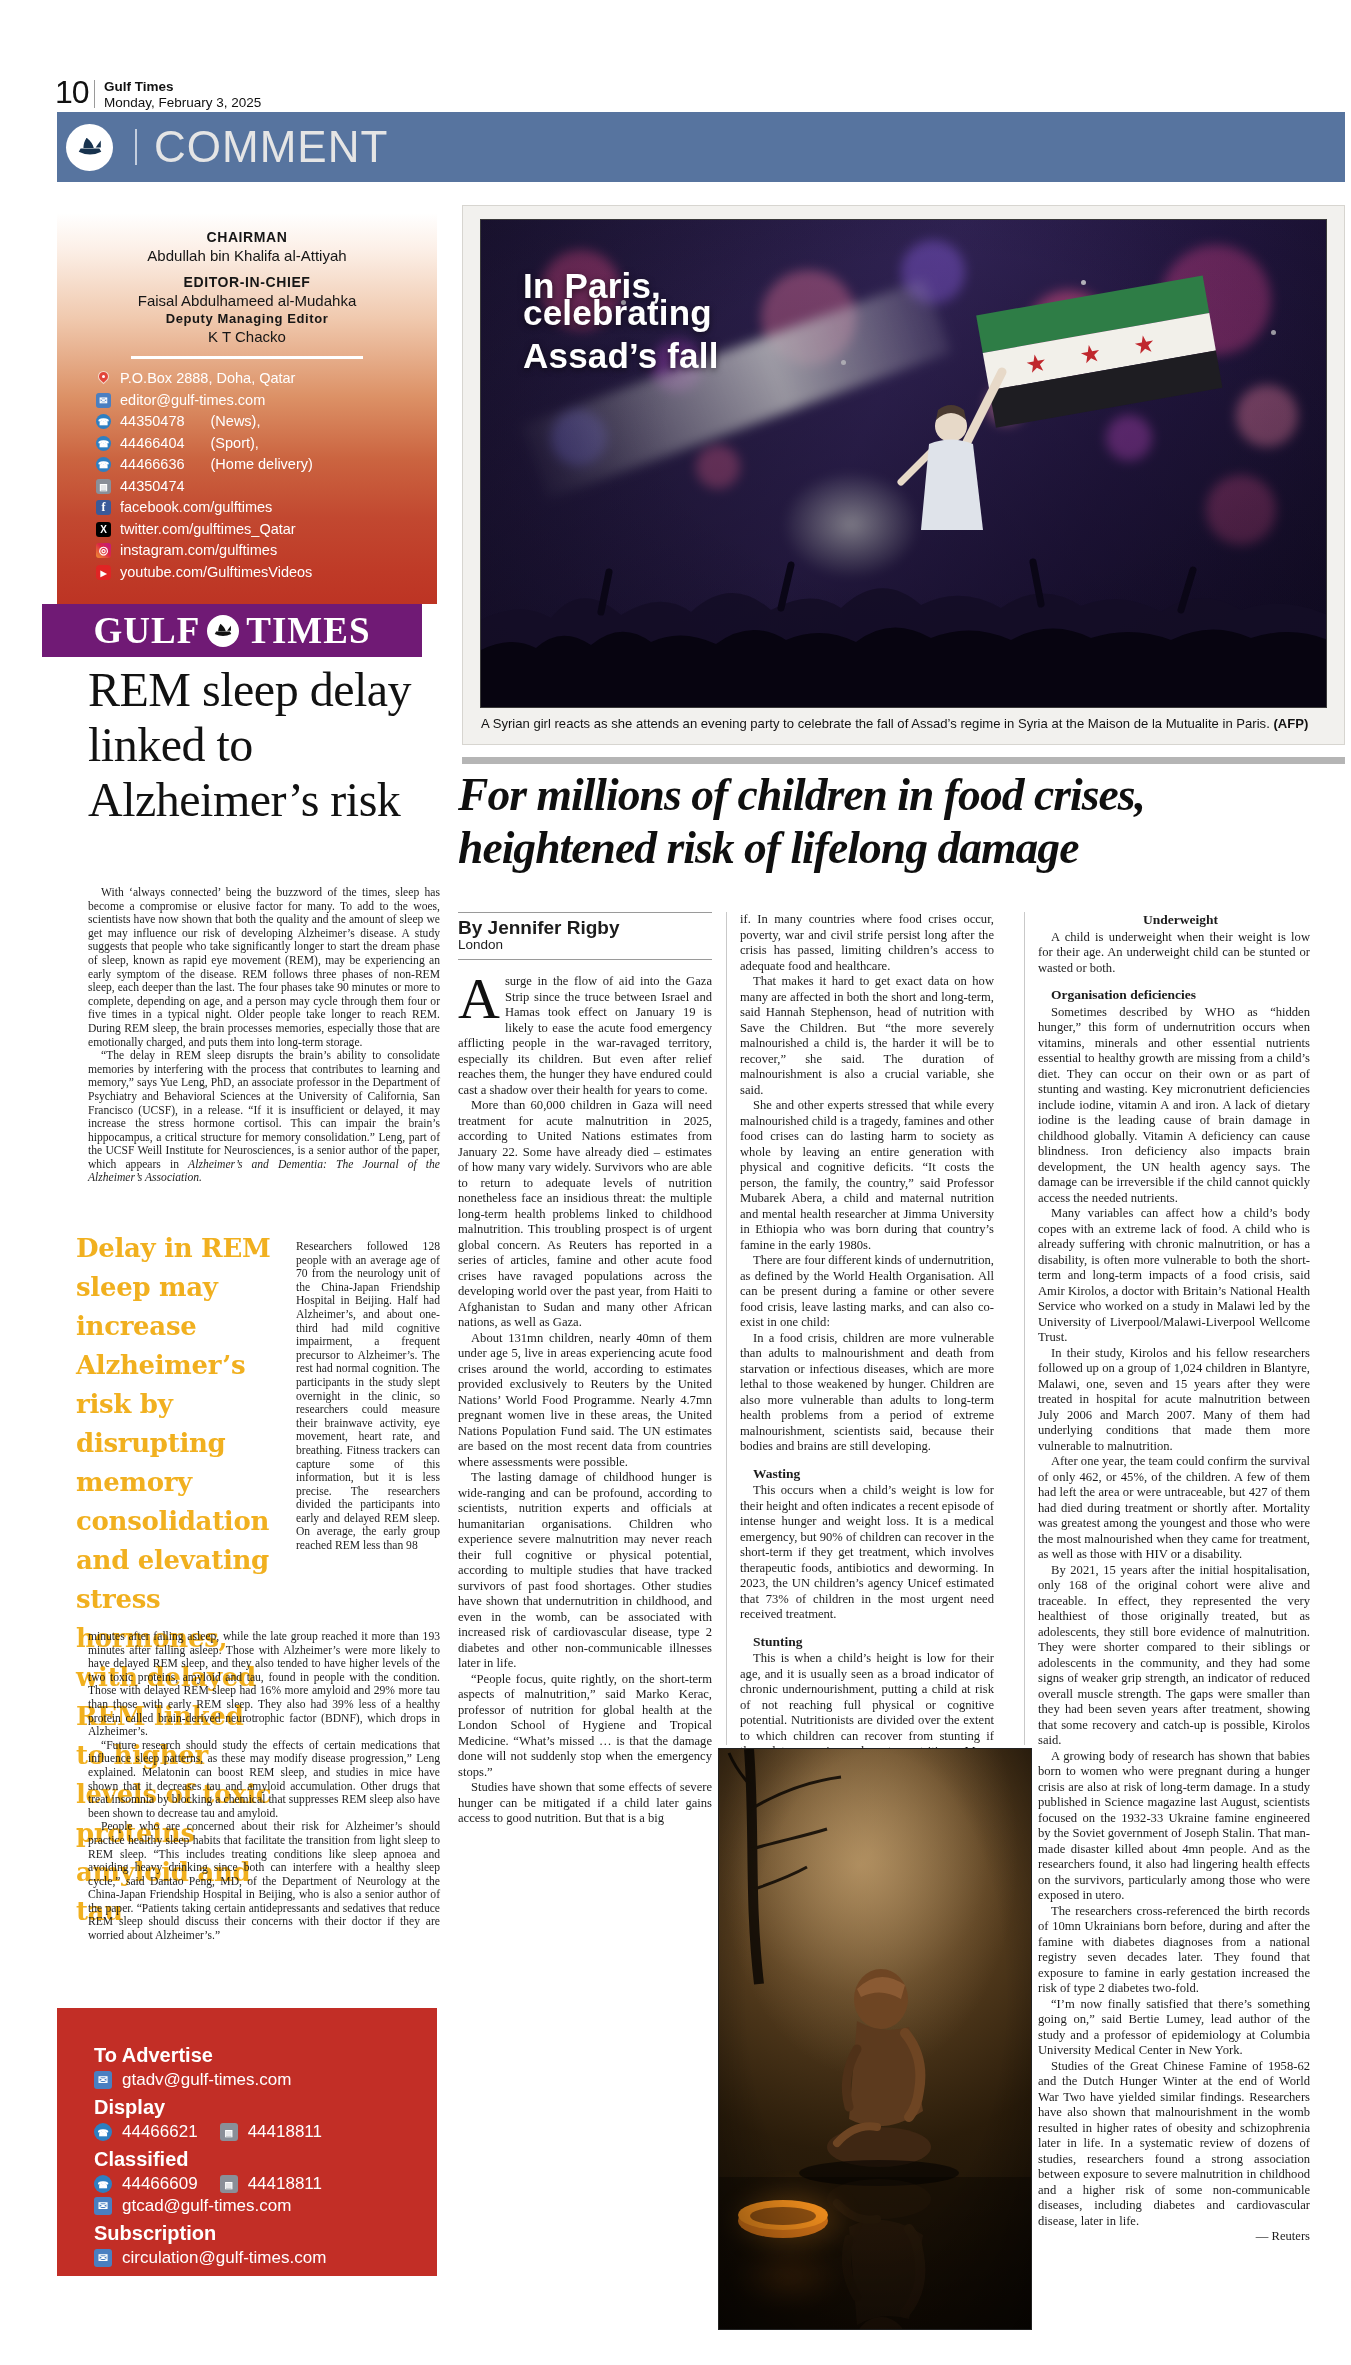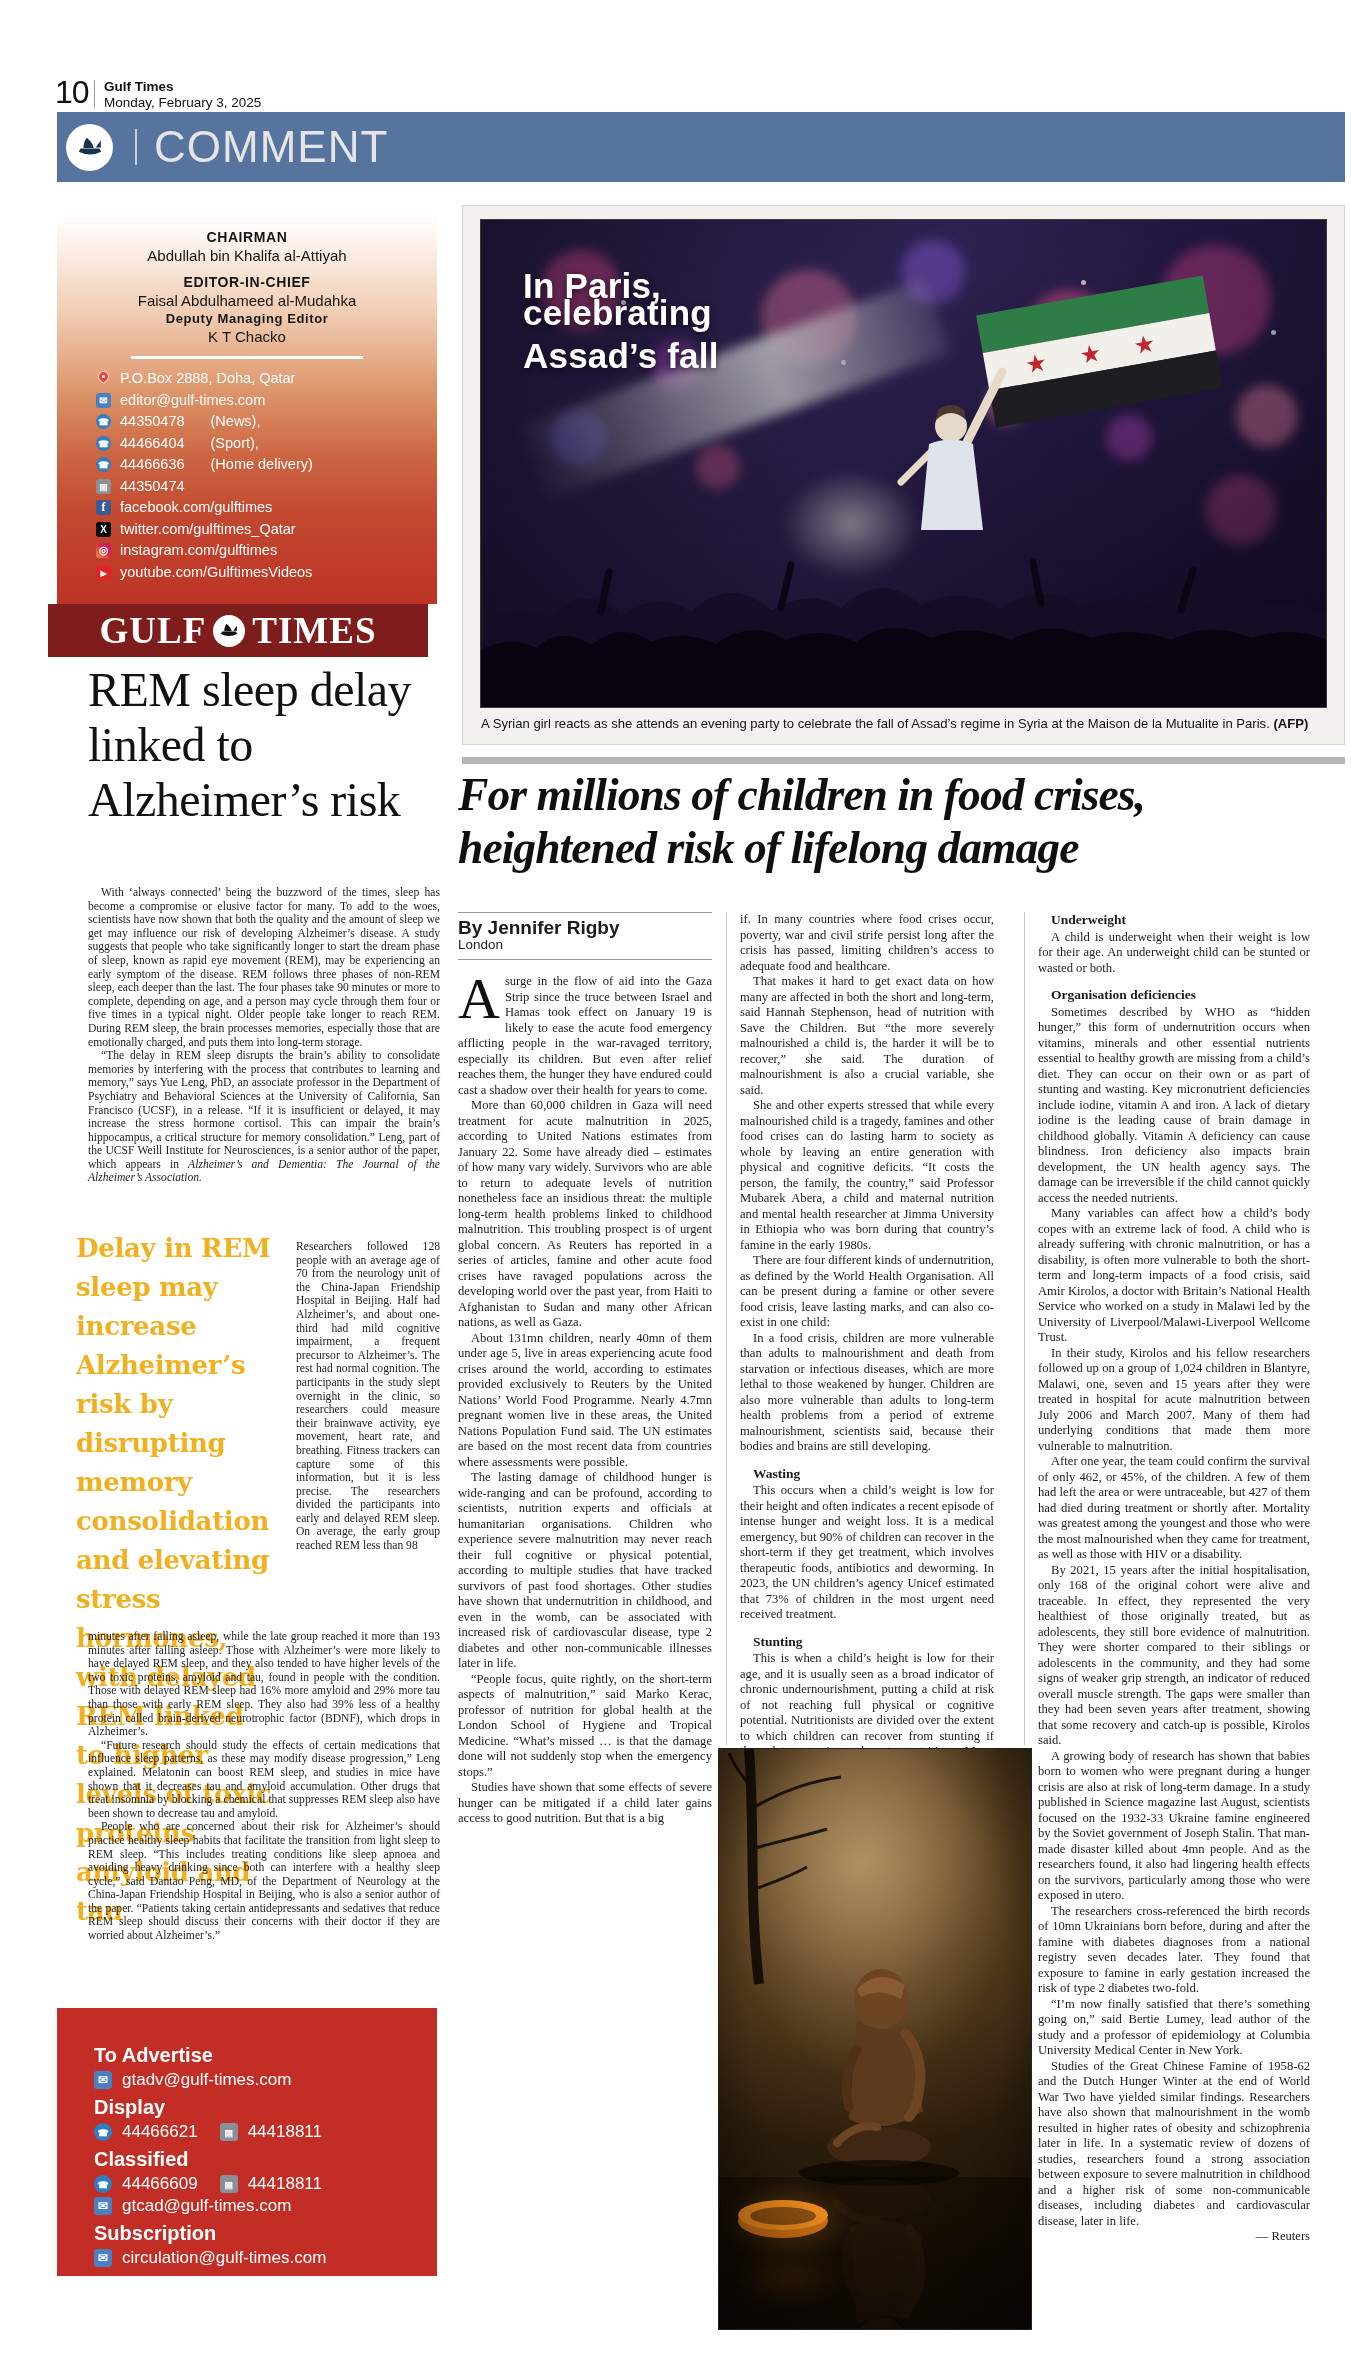--- a/index.html
+++ b/index.html
@@ -36,21 +36,21 @@
   .ic-pin::after{content:"";position:absolute;left:6.2px;top:4.2px;width:3px;height:3px;border-radius:50%;background:#fff;}
   .ic-mail{background:#4a7fc1;}.ic-mail::before{content:"✉";}
   .ic-phone{background:#2e7fc2;border-radius:50%;}.ic-phone::before{content:"☎";font-size:9px;}
   .ic-fax{background:#8a8f98;}.ic-fax::before{content:"▤";font-size:9px;}
   .ic-fb{background:#3a5a99;}.ic-fb::before{content:"f";font-family:"Liberation Serif",serif;font-size:12px;}
   .ic-x{background:#000;}.ic-x::before{content:"X";font-size:10px;}
   .ic-ig{background:linear-gradient(45deg,#f09433,#dc2743 55%,#bc1888);}.ic-ig::before{content:"◎";font-size:11px;}
   .ic-yt{background:#e02424;border-radius:4px;}.ic-yt::before{content:"▶";font-size:8px;}
 
   
-  #gt-band{left:48px;top:604px;width:380px;height:53px;background:#7f1d1d;color:#fff;display:flex;align-items:center;justify-content:center;
+  #gt-band{left:42px;top:604px;width:380px;height:53px;background:#701a75;color:#fff;display:flex;align-items:center;justify-content:center;
     font-family:"Liberation Serif",serif;font-weight:bold;font-size:37px;letter-spacing:1px;}
   .gt-circle{width:32px;height:32px;border-radius:50%;background:#fff;margin:0 7px;display:flex;align-items:center;justify-content:center;color:#111;}
 
   
   #rem-headline{left:88px;top:662px;width:362px;font-family:"Liberation Serif",serif;font-size:48px;line-height:55px;color:#121212;letter-spacing:-.5px;}
   .serif-body{font-family:"Liberation Serif",serif;font-size:11.6px;line-height:13.6px;text-align:justify;color:#1d1d1d;}
   .serif-body p{margin:0;text-indent:13px;}
   .serif-body p.noindent{text-indent:0;}
   #rem-body1{left:88px;top:886px;width:352px;}
   #rem-quote{left:76px;top:1229px;width:204px;font-family:"DejaVu Serif","Liberation Serif",serif;font-weight:bold;font-size:26px;line-height:39px;color:#f1b01f;letter-spacing:-.3px;}
@@ -330,21 +330,21 @@
   <p>She and other experts stressed that while every malnourished child is a tragedy, famines and other food crises can do lasting harm to society as whole by leaving an entire generation with physical and cognitive deficits. “It costs the person, the family, the country,” said Professor Mubarek Abera, a child and maternal nutrition and mental health researcher at Jimma University in Ethiopia who was born during that country’s famine in the early 1980s.</p>
   <p>There are four different kinds of undernutrition, as defined by the World Health Organisation. All can be present during a famine or other severe food crisis, leave lasting marks, and can also co-exist in one child:</p>
   <p>In a food crisis, children are more vulnerable than adults to malnourishment and death from starvation or infectious diseases, which are more lethal to those weakened by hunger. Children are also more vulnerable than adults to long-term health problems from a period of extreme malnourishment, scientists said, because their bodies and brains are still developing.</p>
   <div class="subhead">Wasting</div>
   <p>This occurs when a child’s weight is low for their height and often indicates a recent episode of intense hunger and weight loss. It is a medical emergency, but 90% of children can recover in the short-term if they get treatment, which involves therapeutic foods, antibiotics and deworming. In 2023, the UN children’s agency Unicef estimated that 73% of children in the most urgent need received treatment.</p>
   <div class="subhead">Stunting</div>
   <p>This is when a child’s height is low for their age, and it is usually seen as a broad indicator of chronic undernourishment, putting a child at risk of not reaching full physical or cognitive potential. Nutritionists are divided over the extent to which children can recover from stunting if they later receive adequate nutrition. Many believe the effects are irreversible, particularly for those who experience deficiencies for a long time during their development.</p>
 </div>
 
 <div class="mcol" id="mcol3">
-  <div class="subhead" style="margin-top:0;">Underweight</div>
+  <div class="subhead" style="margin-top:0;text-align:center;">Underweight</div>
   <p>A child is underweight when their weight is low for their age. An underweight child can be stunted or wasted or both.</p>
   <div class="subhead">Organisation deficiencies</div>
   <p>Sometimes described by WHO as “hidden hunger,” this form of undernutrition occurs when vitamins, minerals and other essential nutrients essential to healthy growth are missing from a child’s diet. They can occur on their own or as part of stunting and wasting. Key micronutrient deficiencies include iodine, vitamin A and iron. A lack of dietary iodine is the leading cause of brain damage in childhood globally. Vitamin A deficiency can cause blindness. Iron deficiency also impacts brain development, the UN health agency says. The damage can be irreversible if the child cannot quickly access the needed nutrients.</p>
   <p>Many variables can affect how a child’s body copes with an extreme lack of food. A child who is already suffering with chronic malnutrition, or has a disability, is often more vulnerable to both the short-term and long-term impacts of a food crisis, said Amir Kirolos, a doctor with Britain’s National Health Service who worked on a study in Malawi led by the University of Liverpool/Malawi-Liverpool Wellcome Trust.</p>
   <p>In their study, Kirolos and his fellow researchers followed up on a group of 1,024 children in Blantyre, Malawi, one, seven and 15 years after they were treated in hospital for acute malnutrition between July 2006 and March 2007. Many of them had underlying conditions that made them more vulnerable to malnutrition.</p>
   <p>After one year, the team could confirm the survival of only 462, or 45%, of the children. A few of them had left the area or were untraceable, but 427 of them had died during treatment or shortly after. Mortality was greatest among the youngest and those who were the most malnourished when they came for treatment, as well as those with HIV or a disability.</p>
   <p>By 2021, 15 years after the initial hospitalisation, only 168 of the original cohort were alive and traceable. In effect, they represented the very healthiest of those originally treated, but as adolescents, they still bore evidence of malnutrition. They were shorter compared to their siblings or adolescents in the community, and they had some signs of weaker grip strength, an indicator of reduced overall muscle strength. The gaps were smaller than they had been seven years after treatment, showing that some recovery and catch-up is possible, Kirolos said.</p>
   <p>A growing body of research has shown that babies born to women who were pregnant during a hunger crisis are also at risk of long-term damage. In a study published in Science magazine last August, scientists focused on the 1932-33 Ukraine famine engineered by the Soviet government of Joseph Stalin. That man-made disaster killed about 4mn people. And as the researchers found, it also had lingering health effects on the survivors, particularly among those who were exposed in utero.</p>
   <p>The researchers cross-referenced the birth records of 10mn Ukrainians born before, during and after the famine with diabetes diagnoses from a national registry seven decades later. They found that exposure to famine in early gestation increased the risk of type 2 diabetes two-fold.</p>
   <p>“I’m now finally satisfied that there’s something going on,” said Bertie Lumey, lead author of the study and a professor of epidemiology at Columbia University Medical Center in New York.</p>

